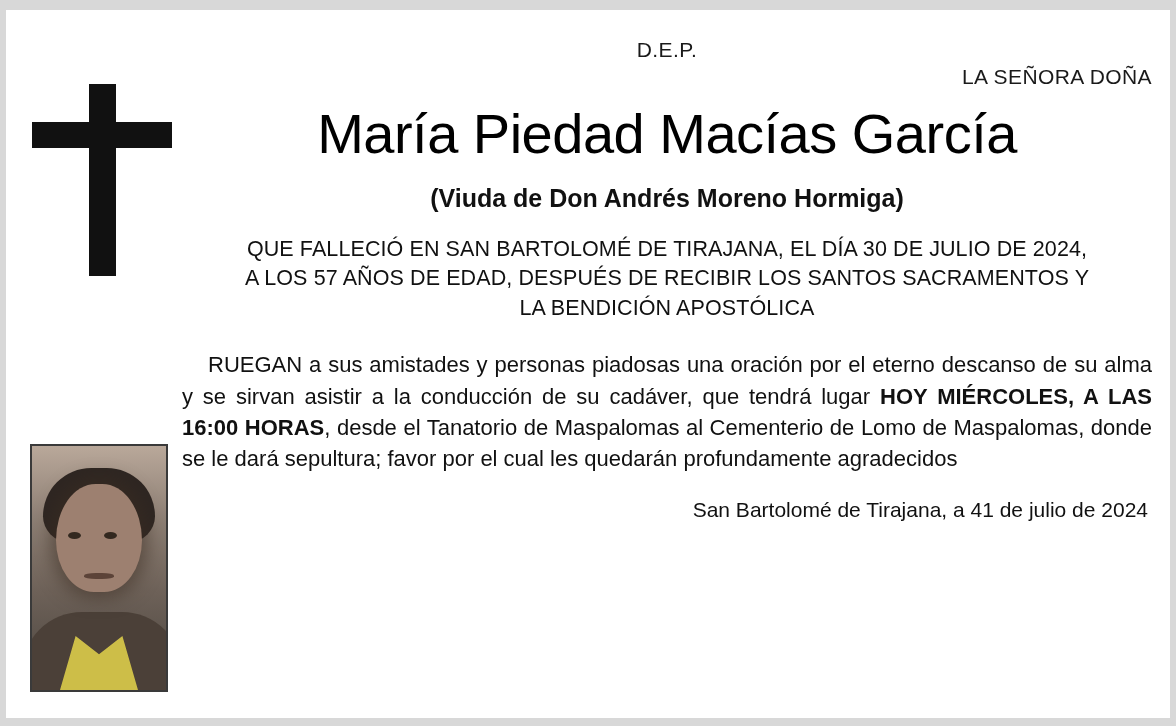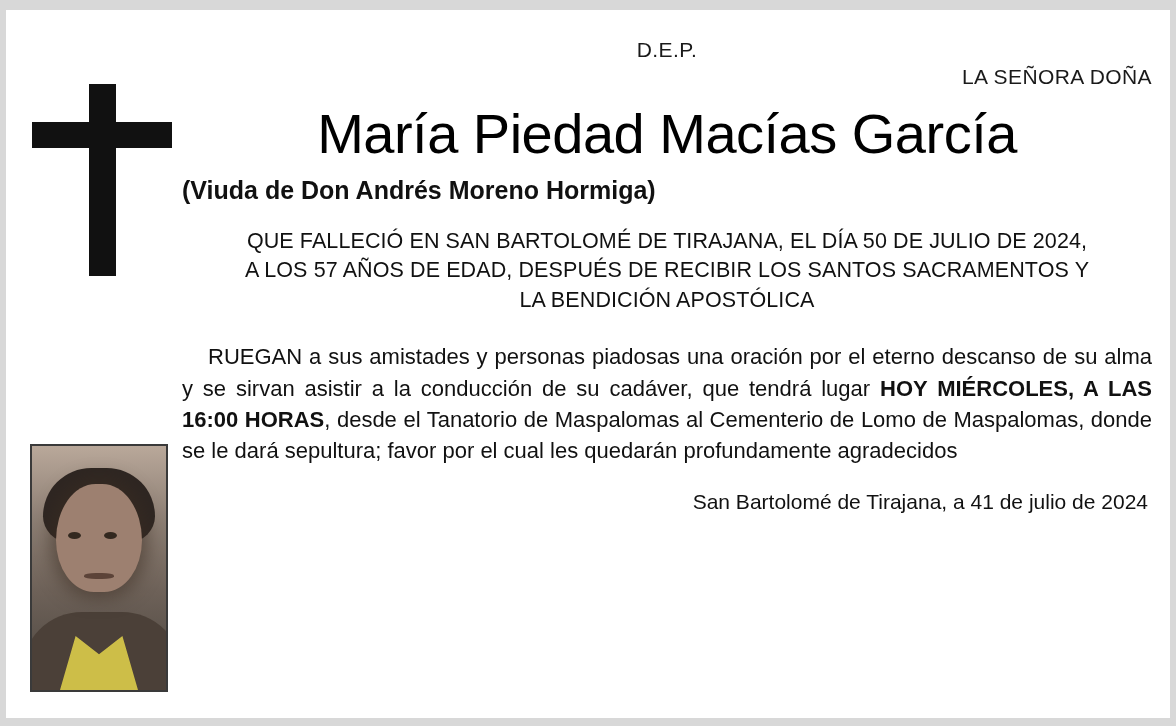--- a/index.html
+++ b/index.html
@@ -152,24 +152,25 @@
   .name {
     text-align: center;
     font-size: 56px;
     font-weight: normal;
     color: #000000;
     margin-top: 12px;
     letter-spacing: -0.5px;
     white-space: nowrap;
   }
   .widow {
+    text-align: center;
     font-size: 25px;
     font-weight: bold;
     color: #111111;
-    margin-top: 10px;
+    margin-top: 18px;
   }
   .death-block {
     text-align: center;
     font-size: 21.5px;
     line-height: 1.37;
     color: #111111;
     margin-top: 22px;
     letter-spacing: .1px;
   }
   .family {
@@ -218,21 +219,21 @@
       <div class="mouth"></div>
     </div>
 
     <div class="content">
       <div class="dep">D.E.P.</div>
       <div class="subtitle-top">LA SEÑORA DOÑA</div>
       <div class="name">María Piedad Macías García</div>
       <div class="widow">(Viuda de Don Andrés Moreno Hormiga)</div>
 
       <div class="death-block">
-        <div>QUE FALLECIÓ EN SAN BARTOLOMÉ DE TIRAJANA, EL DÍA 50 DE JULIO DE 2024,</div>
+        <div>QUE FALLECIÓ EN SAN BARTOLOMÉ DE TIRAJANA, EL DÍA 30 DE JULIO DE 2024,</div>
         <div>A LOS 57 AÑOS DE EDAD, DESPUÉS DE RECIBIR LOS SANTOS SACRAMENTOS Y</div>
         <div>LA BENDICIÓN APOSTÓLICA</div>
       </div>
 
 
       <div class="plea"><span>RUEGAN a sus amistades y personas piadosas una oración por el eterno descanso de su alma y se sirvan asistir a la conducción de su cadáver, que tendrá lugar </span><b>HOY MIÉRCOLES, A LAS 16:00 HORAS</b><span>, desde el Tanatorio de Maspalomas al Cementerio de Lomo de Maspalomas, donde se le dará sepultura; favor por el cual les quedarán profundamente agradecidos</span></div>
 
       <div class="place-date">San Bartolomé de Tirajana, a 41 de julio de 2024</div>
     </div>
 

